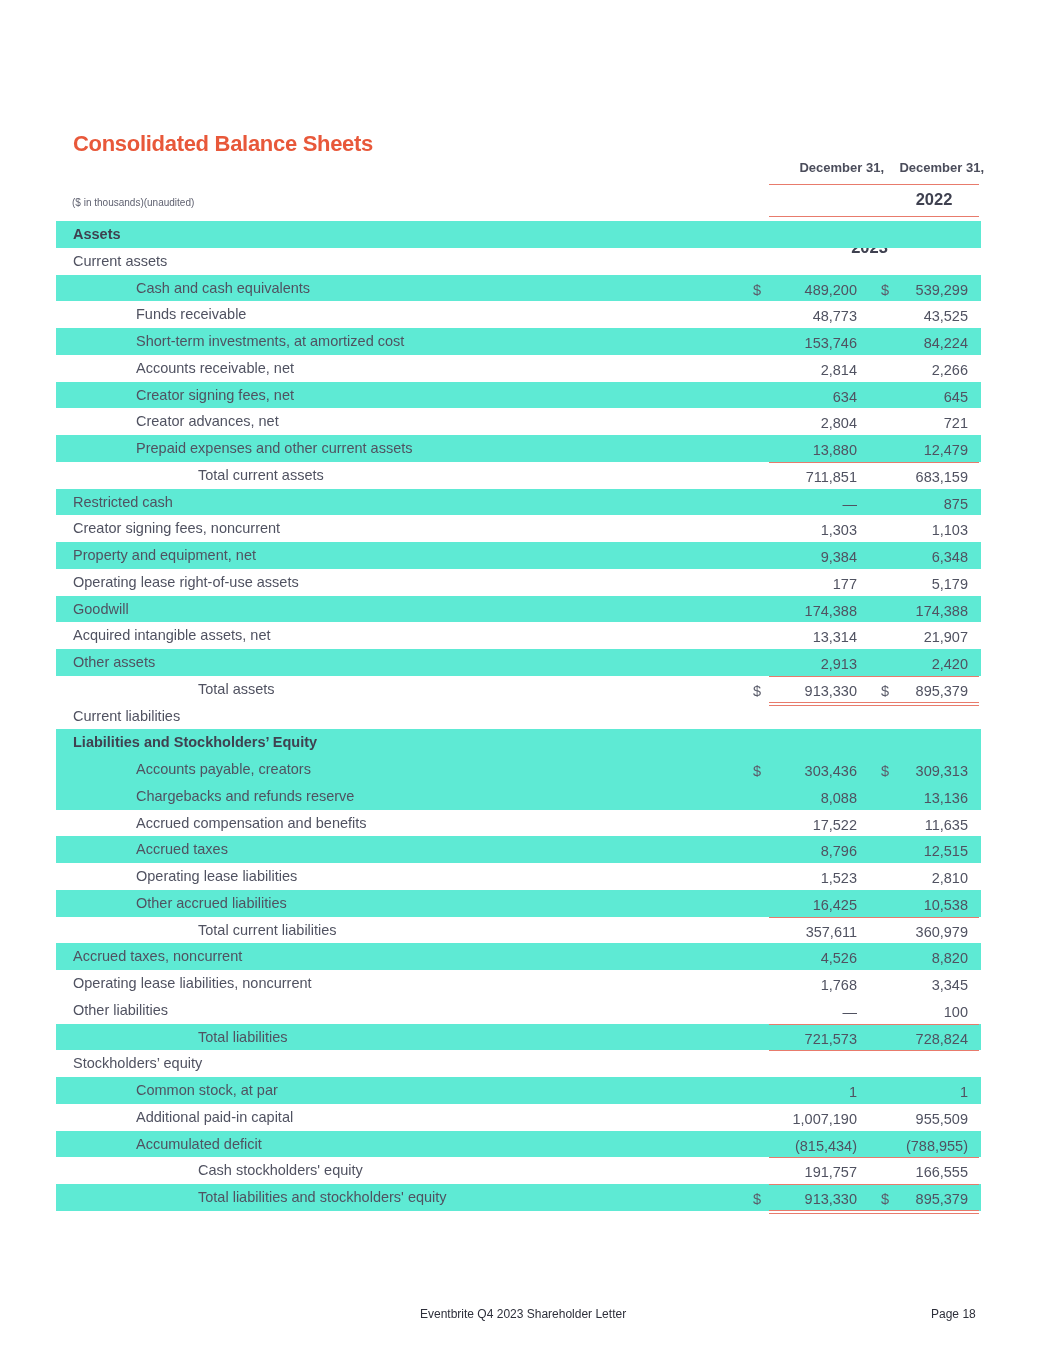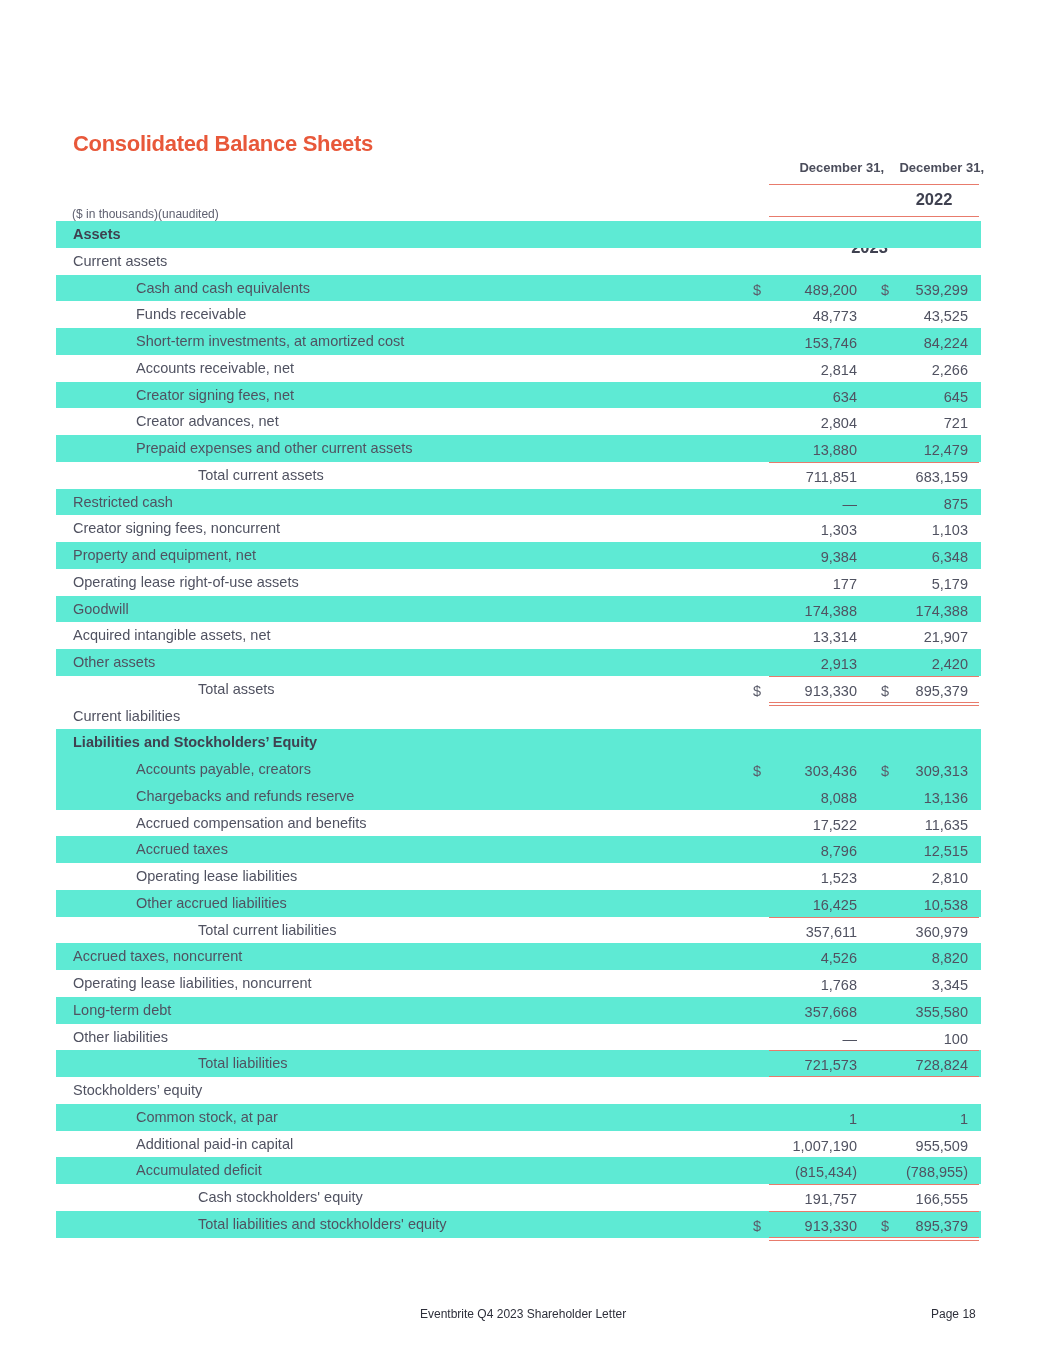--- a/index.html
+++ b/index.html
@@ -1,20 +1,20 @@
 <!DOCTYPE html>
 <html><head>
 <meta charset="utf-8">
 <style>
   html, body { margin: 0; padding: 0; background: #ffffff; }
   body { width: 1055px; height: 1365px; position: relative; overflow: hidden;
          font-family: "Liberation Sans", "DejaVu Sans", sans-serif; color: #4b4d5b; }
   .title { position: absolute; left: 73px; top: 131px; font-size: 22px; font-weight: bold;
            color: #e8583a; letter-spacing: -0.3px; }
-  .units { position: absolute; left: 72px; top: 197px; font-size: 12px; color: #5f6170; margin-top: 10px; }
+  .units { position: absolute; left: 72px; top: 197px; font-size: 10px; color: #5f6170; }
   .colhead { position: absolute; top: 160px; font-size: 13px; font-weight: bold; color: #4b4d5b; text-align: right; }
   .yearhead { position: absolute; top: 190px; font-size: 16.5px; font-weight: bold; color: #3f4150; text-align: center; }
   .hline { position: absolute; height: 1px; background: #e87b6c; }
   .table { position: absolute; left: 56px; top: 221px; width: 925px; }
   .row { position: relative; height: 26.75px; line-height: 26.75px; font-size: 14.5px; color: #505261; }
   .row.shade { background: #5eead4; }
   .row .label { position: absolute; top: 0; white-space: nowrap; }
   .row .label.l0 { left: 17px; }
   .row .label.l1 { left: 80px; }
   .row .label.l2 { left: 142px; }
@@ -198,25 +198,20 @@
     <div class="row shade">
       <span class="label l0">Accrued taxes, noncurrent</span>
       <span class="val v1">4,526</span>
       <span class="val v2">8,820</span>
     </div>
     <div class="row">
       <span class="label l0">Operating lease liabilities, noncurrent</span>
       <span class="val v1">1,768</span>
       <span class="val v2">3,345</span>
     </div>
-    <div class="row shade">
-      <span class="label l0">Long-term debt</span>
-      <span class="val v1">357,668</span>
-      <span class="val v2">355,580</span>
-    </div>
     <div class="row">
       <span class="label l0">Other liabilities</span>
       <span class="val v1">—</span>
       <span class="val v2">100</span>
     </div>
     <div class="row shade">
       <span class="label l2">Total liabilities</span>
       <span class="val v1">721,573</span>
       <span class="val v2">728,824</span>
       <div class="rule r1" style="top: 0px;"></div>

